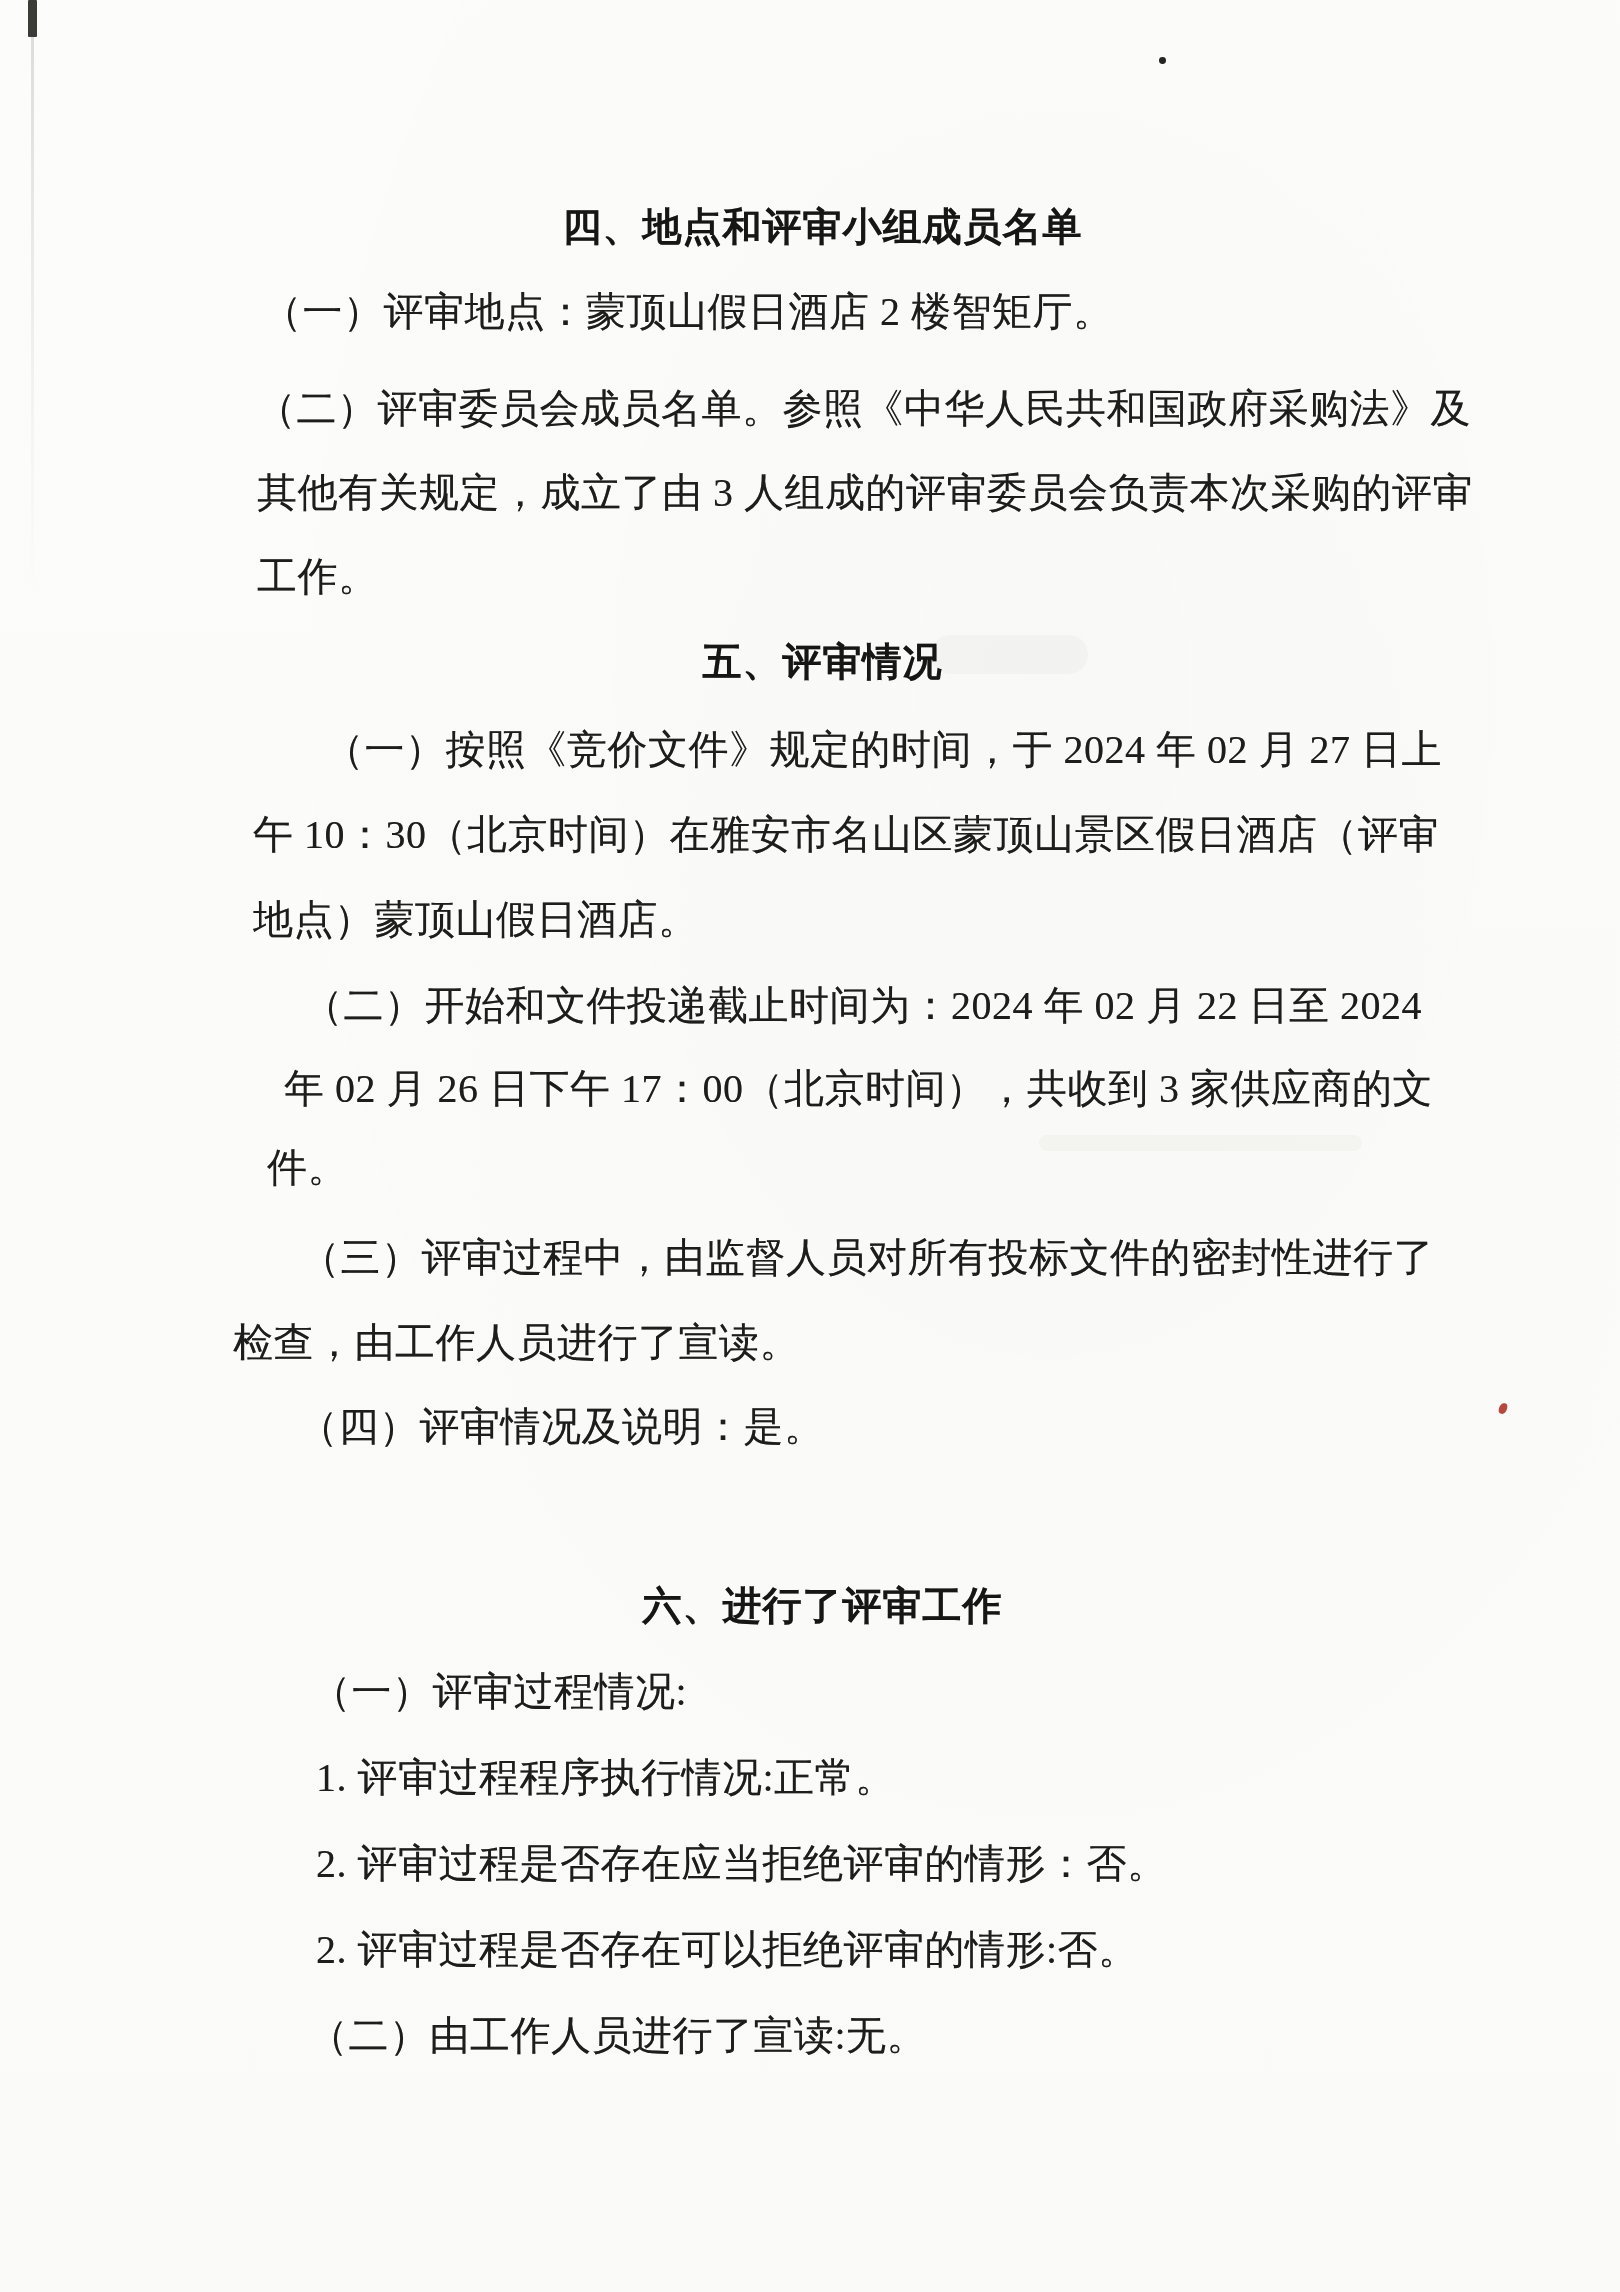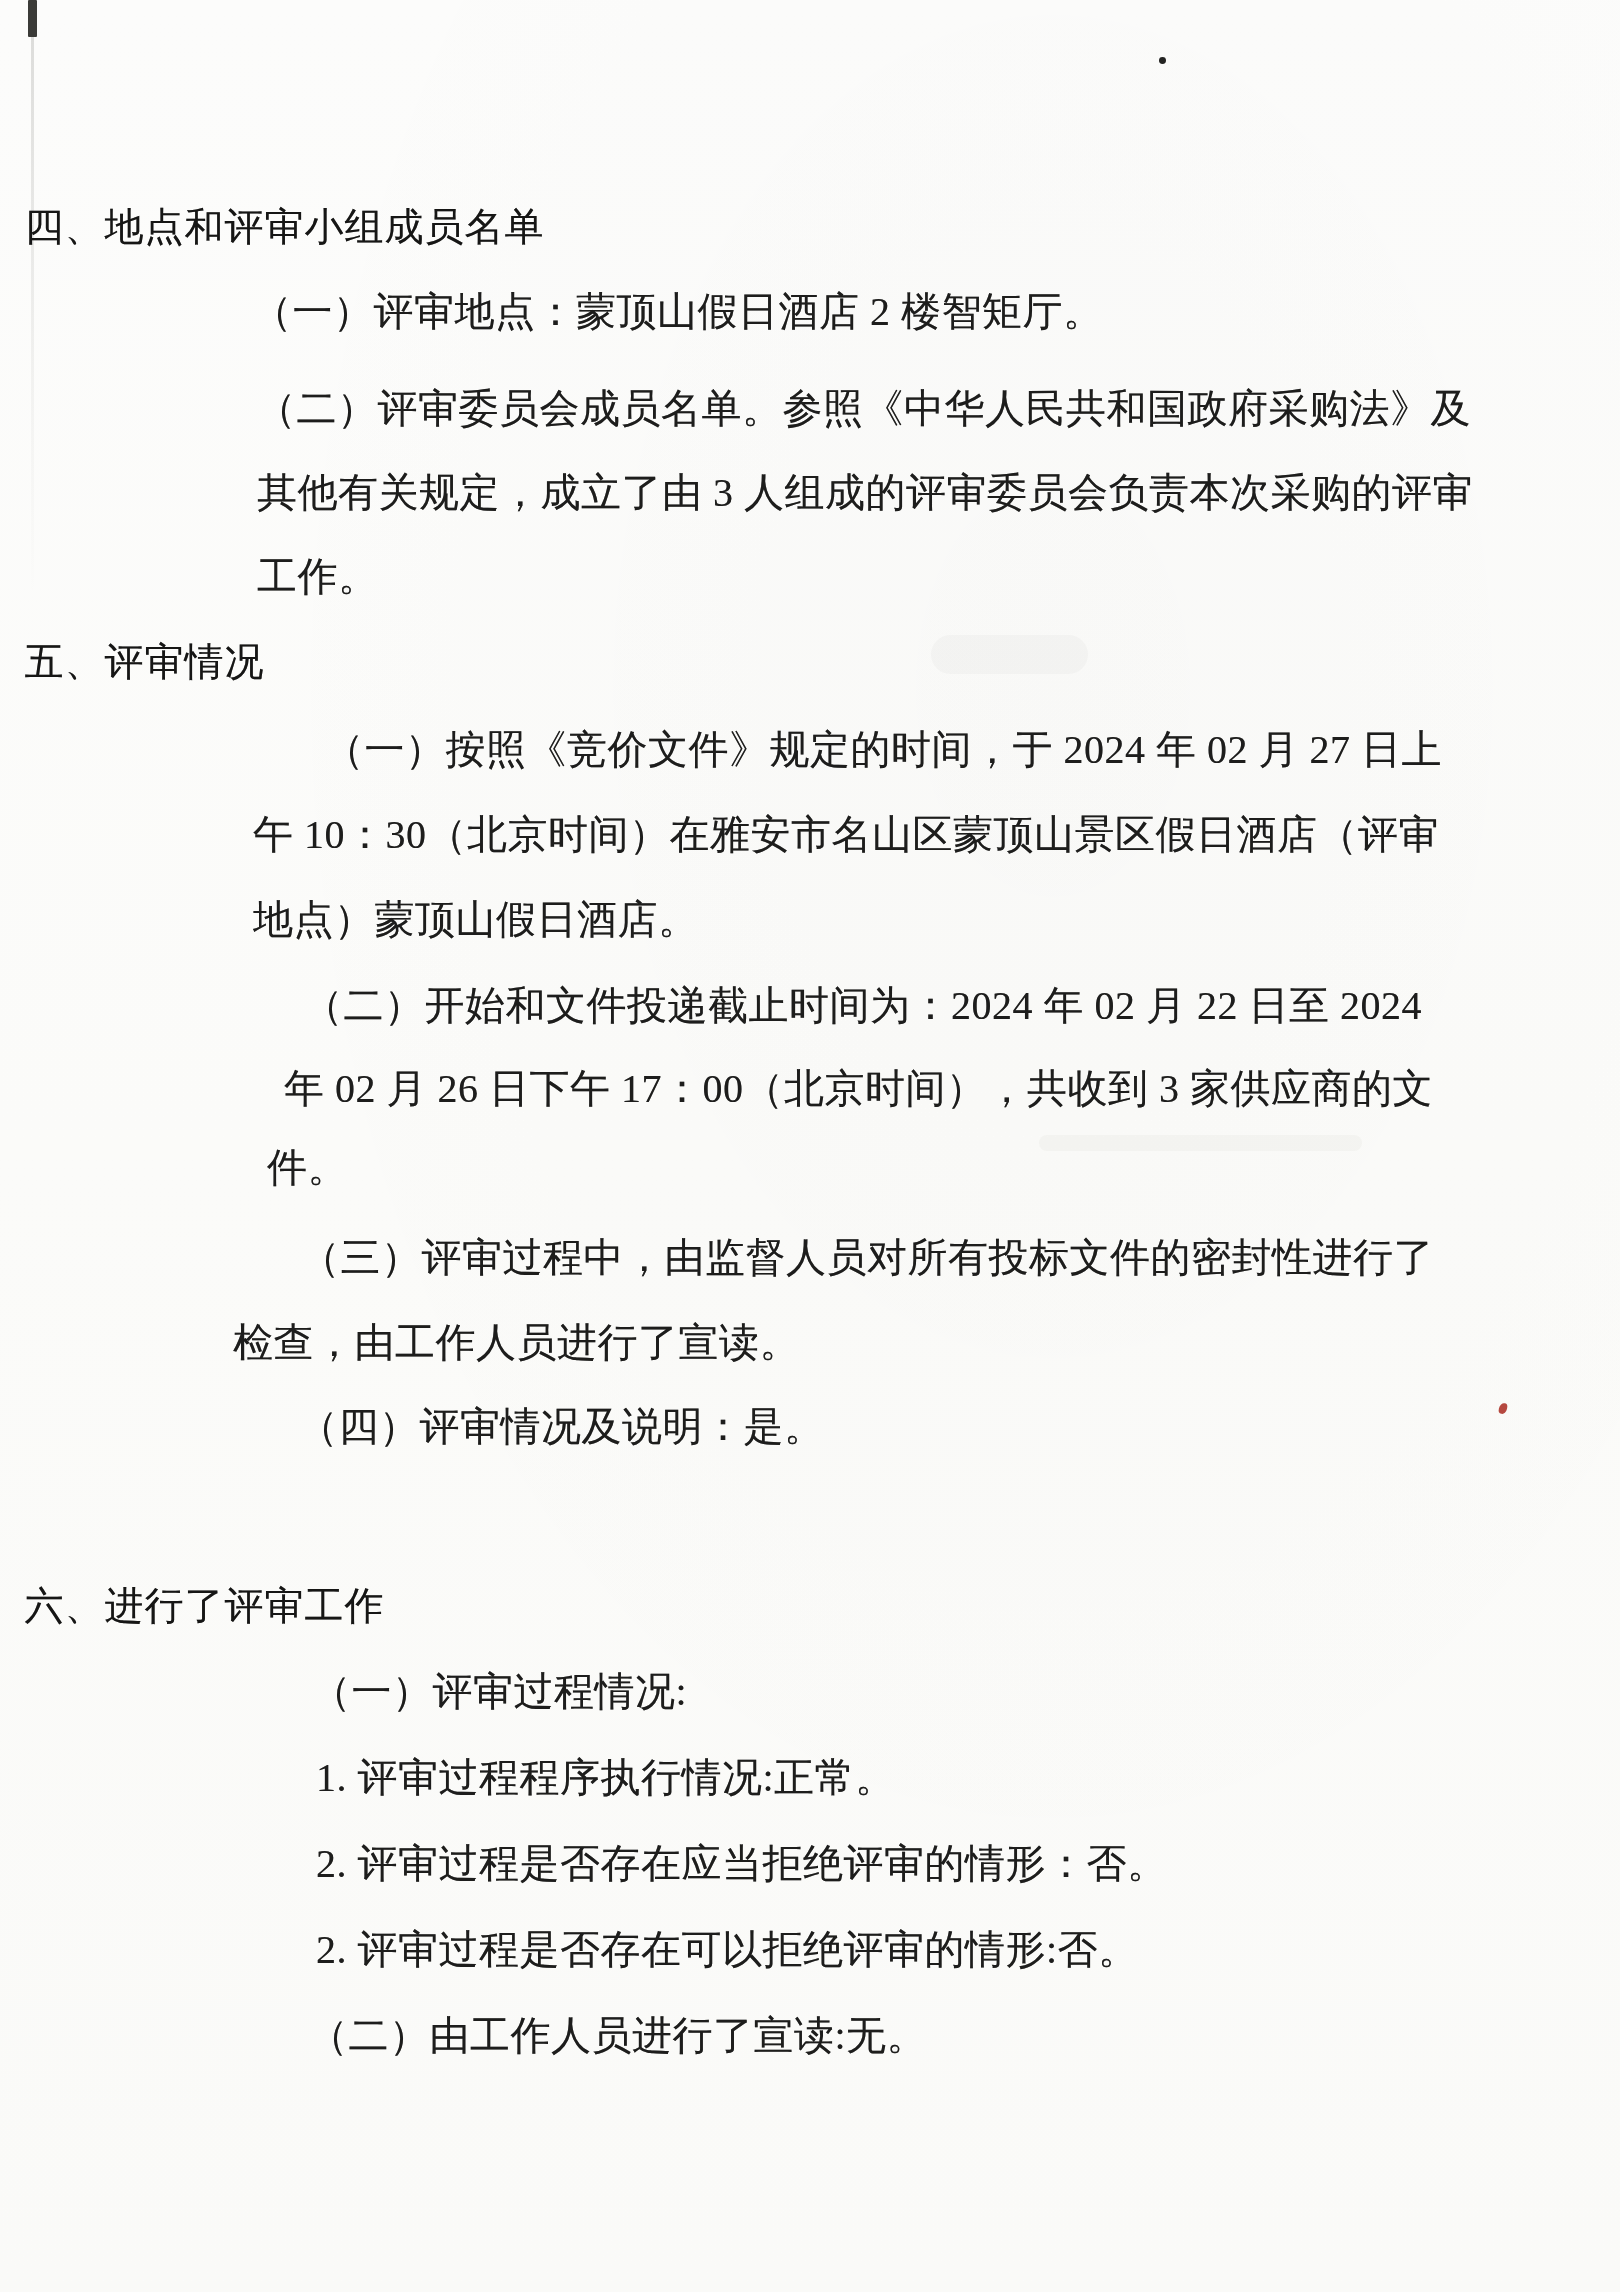--- a/index.html
+++ b/index.html
@@ -26,22 +26,22 @@
     white-space: pre;
     font-size: 40px;
     line-height: 49px;
     color: #1d1d1c;
     letter-spacing: 0.5px;
     text-shadow: 0 0 0.6px rgba(40,40,40,0.55);
   }
   .heading {
     left: 24.5px;
     width: 1596px;
-    text-align: left;
-    font-weight: normal;
+    text-align: center;
+    font-weight: bold;
     font-size: 39px;
     font-family: "Liberation Sans", "DejaVu Sans", sans-serif;
     color: #161615;
     letter-spacing: 1px;
   }
   
   .artifact-bar {
     position: absolute;
     left: 28px; top: 0;
     width: 8.8px; height: 37px;
@@ -91,21 +91,21 @@
 
   <div class="artifact-bar"></div>
   <div class="artifact-streak"></div>
   <div class="artifact-dot-black"></div>
   <div class="artifact-dot-red"></div>
   <div class="artifact-smudge-1"></div>
   <div class="artifact-smudge-2"></div>
 
   <div class="line heading" style="top:202px">四、地点和评审小组成员名单</div>
 
-  <div class="line" style="top:287px; left:252px">（一）评审地点：蒙顶山假日酒店 2 楼智矩厅。</div>
+  <div class="line" style="top:287px; left:262px">（一）评审地点：蒙顶山假日酒店 2 楼智矩厅。</div>
   <div class="line" style="top:384px; left:256px">（二）评审委员会成员名单。参照《中华人民共和国政府采购法》及</div>
   <div class="line" style="top:468px; left:257px">其他有关规定，成立了由 3 人组成的评审委员会负责本次采购的评审</div>
   <div class="line" style="top:552px; left:257px">工作。</div>
 
   <div class="line heading" style="top:637px">五、评审情况</div>
 
   <div class="line" style="top:725px; left:324px">（一）按照《竞价文件》规定的时间，于 2024 年 02 月 27 日上</div>
   <div class="line" style="top:810px; left:253px">午 10：30（北京时间）在雅安市名山区蒙顶山景区假日酒店（评审</div>
   <div class="line" style="top:895px; left:253px">地点）蒙顶山假日酒店。</div>
 

